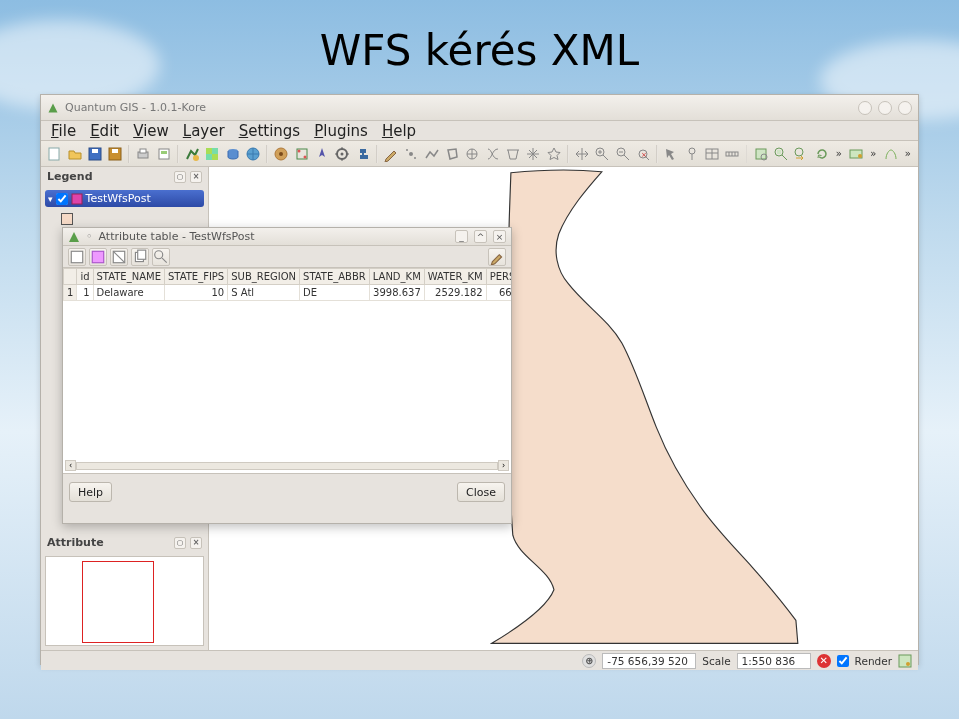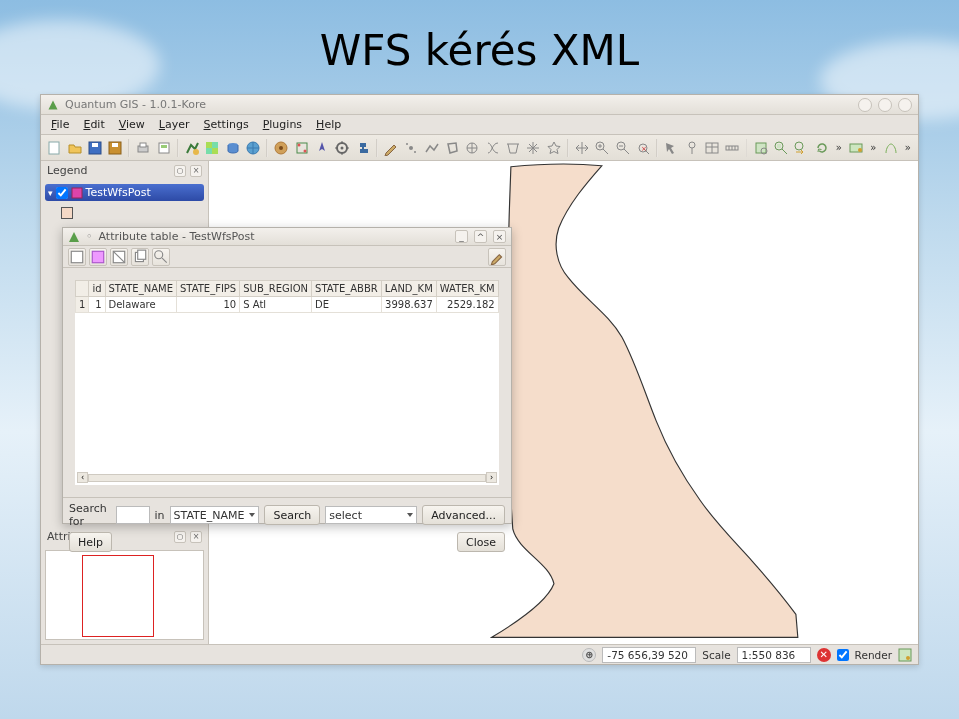--- a/index.html
+++ b/index.html
@@ -15,32 +15,32 @@
   text-align: center; font-size: 42px; color: #000;
 }
 .app-window {
   position: absolute; left: 40px; top: 94px;
   width: 879px; height: 571px;
   background: #e7e3de;
   border: 1px solid #b5b1aa;
   box-shadow: 0 2px 6px rgba(0,0,0,0.15);
 }
 .titlebar {
-  height: 20px; background: linear-gradient(#f3f0ec,#e3dfd8);
+  height: 26px; background: linear-gradient(#f3f0ec,#e3dfd8);
   display: flex; align-items: center; gap: 6px; padding: 0 6px;
   font-size: 11px; color: #777;
   border-bottom: 1px solid #c7c2ba;
 }
 .titlebar .qgis-icon { width: 12px; height: 12px; display: inline-block;}
 .titlebar .qgis-icon svg { display:block;}
 .titlebar .spacer { flex: 1; }
 .titlebar .winctl { width: 14px; height: 14px; border: 1px solid #c7c2ba; border-radius: 50%; background: #f5f2ee; }
 .menubar {
   height: 20px; background: #e7e3de; display: flex; align-items: center;
-  font-size: 11px; color: #222; padding: 0 4px; gap: 2px;
+  font-size: 15px; color: #222; padding: 0 4px; gap: 2px;
   border-bottom: 1px solid #c7c2ba;
 }
 .menubar .menu-item { padding: 2px 6px; border-radius: 3px; cursor: default; }
 .menu-item u { text-decoration: underline; }
 .toolbar {
   height: 26px; background: linear-gradient(#eeeae3,#e3dfd7);
   display: flex; align-items: center; gap: 2px; padding: 2px 4px;
   border-bottom: 1px solid #c7c2ba;
   overflow: hidden;
 }
@@ -50,21 +50,21 @@
 .overflow { font-size:10px;color:#333;padding:0 3px;}
 .app-body {
   display: flex; height: calc(100% - 20px - 20px - 26px - 20px);
 }
 .left-panel {
   width: 168px; background: #e7e3de; border-right: 1px solid #c7c2ba;
   display: flex; flex-direction: column;
 }
 .panel-header {
   font-size: 11px; color: #444; padding: 3px 6px;
-  display:flex;align-items:center;gap:4px;
+  display:flex;align-items:center;gap:4px;font-weight:bold;
 }
 .panel-header .spacer{flex:1;}
 .panel-header .pbtn{width:12px;height:12px;border:1px solid #c7c2ba;border-radius:2px;background:#f5f2ee;font-size:8px;line-height:10px;text-align:center;color:#666;}
 .legend-body { flex: 1; background:#e7e3de; padding:4px;}
 .layer-row{display:flex;align-items:center;gap:3px;font-size:11px;color:#fff;
   background:linear-gradient(#4a6fcf,#2d4aa6);padding:2px 3px;border-radius:3px;}
 .layer-row .tri{font-size:9px;color:#fff;}
 .layer-row input{width:12px;height:12px;}
 .layer-row .lbl{flex:1;}
 .layer-sub{padding-left:16px;margin-top:3px;}
@@ -92,21 +92,21 @@
   background:#e7e3de;border:1px solid #b5b1aa;
   box-shadow:0 3px 10px rgba(0,0,0,0.25);
 }
 .attr-title{height:18px;display:flex;align-items:center;gap:6px;padding:0 5px;font-size:11px;color:#555;
   border-bottom:1px solid #c7c2ba;background:linear-gradient(#f3f0ec,#e3dfd8);}
 .attr-title .spacer{flex:1;}
 .attr-title .winctl{width:13px;height:13px;border:1px solid #c7c2ba;border-radius:2px;background:#f5f2ee;font-size:9px;line-height:12px;text-align:center;}
 .attr-tb{height:22px;display:flex;align-items:center;gap:3px;padding:2px 5px;border-bottom:1px solid #c7c2ba;}
 .attr-tb .tbtn{width:18px;height:18px;border:1px solid #c7c2ba;border-radius:2px;background:linear-gradient(#f7f4ef,#e7e3dc);}
 .attr-tb .spacer{flex:1;}
-.attr-grid-wrap{flex:1;background:#fff;margin:12px;position:relative;height:calc(100% - 18px - 22px - 50px);overflow:hidden;}
+.attr-grid-wrap{flex:1;background:#fff;margin:0;position:relative;height:calc(100% - 18px - 22px - 50px);overflow:hidden;}
 .attr-grid{width:100%;border-collapse:collapse;font-size:10px;color:#333;}
 .attr-grid th{background:#f2eee7;border:1px solid #d4cfc6;padding:2px 3px;font-weight:normal;color:#333;white-space:nowrap;}
 .attr-grid td{border:1px solid #e4e0d8;padding:2px 3px;white-space:nowrap;}
 .attr-grid td.num{text-align:right;}
 .attr-grid .rownum{background:#f2eee7;width:14px;text-align:center;}
 .attr-scroll{position:absolute;bottom:2px;left:2px;right:2px;height:11px;display:flex;align-items:center;}
 .attr-scroll .trk{flex:1;height:8px;background:#ece8e0;border:1px solid #cfcac1;}
 .attr-scroll .arr{width:11px;height:11px;background:#ece8e0;border:1px solid #cfcac1;font-size:8px;text-align:center;line-height:9px;}
 .attr-bottom{height:50px;border-top:1px solid #c7c2ba;padding:4px 6px;font-size:11px;color:#333;}
 .attr-row1{display:flex;align-items:center;gap:5px;}
@@ -548,34 +548,19 @@
         </tr>
       </tbody>
     </table>
     <div class="attr-scroll">
       <span class="arr">‹</span>
       <span class="trk"></span>
       <span class="arr">›</span>
     </div>
   </div>
   <div class="attr-bottom">
-    <div class="attr-row1">
-      <span>Search for</span>
-      <input class="txtfield" style="width: 34px;">
-      <span>in</span>
-      <span class="selectbox" style="width:108px">
-          <span>STATE_NAME</span>
-        </span>
-      <span class="btn">Search</span>
-      <span class="selectbox" style="width:118px">
-          <span>select</span>
-        </span>
-      <span class="btn">
-          <span>Advanced...</span>
-        </span>
-    </div>
     <div class="attr-row2">
       <span class="btn">Help</span>
       <span style="flex:1"></span>
       <span class="btn">Close</span>
     </div>
   </div>
 </div>
 
 </body></html>

